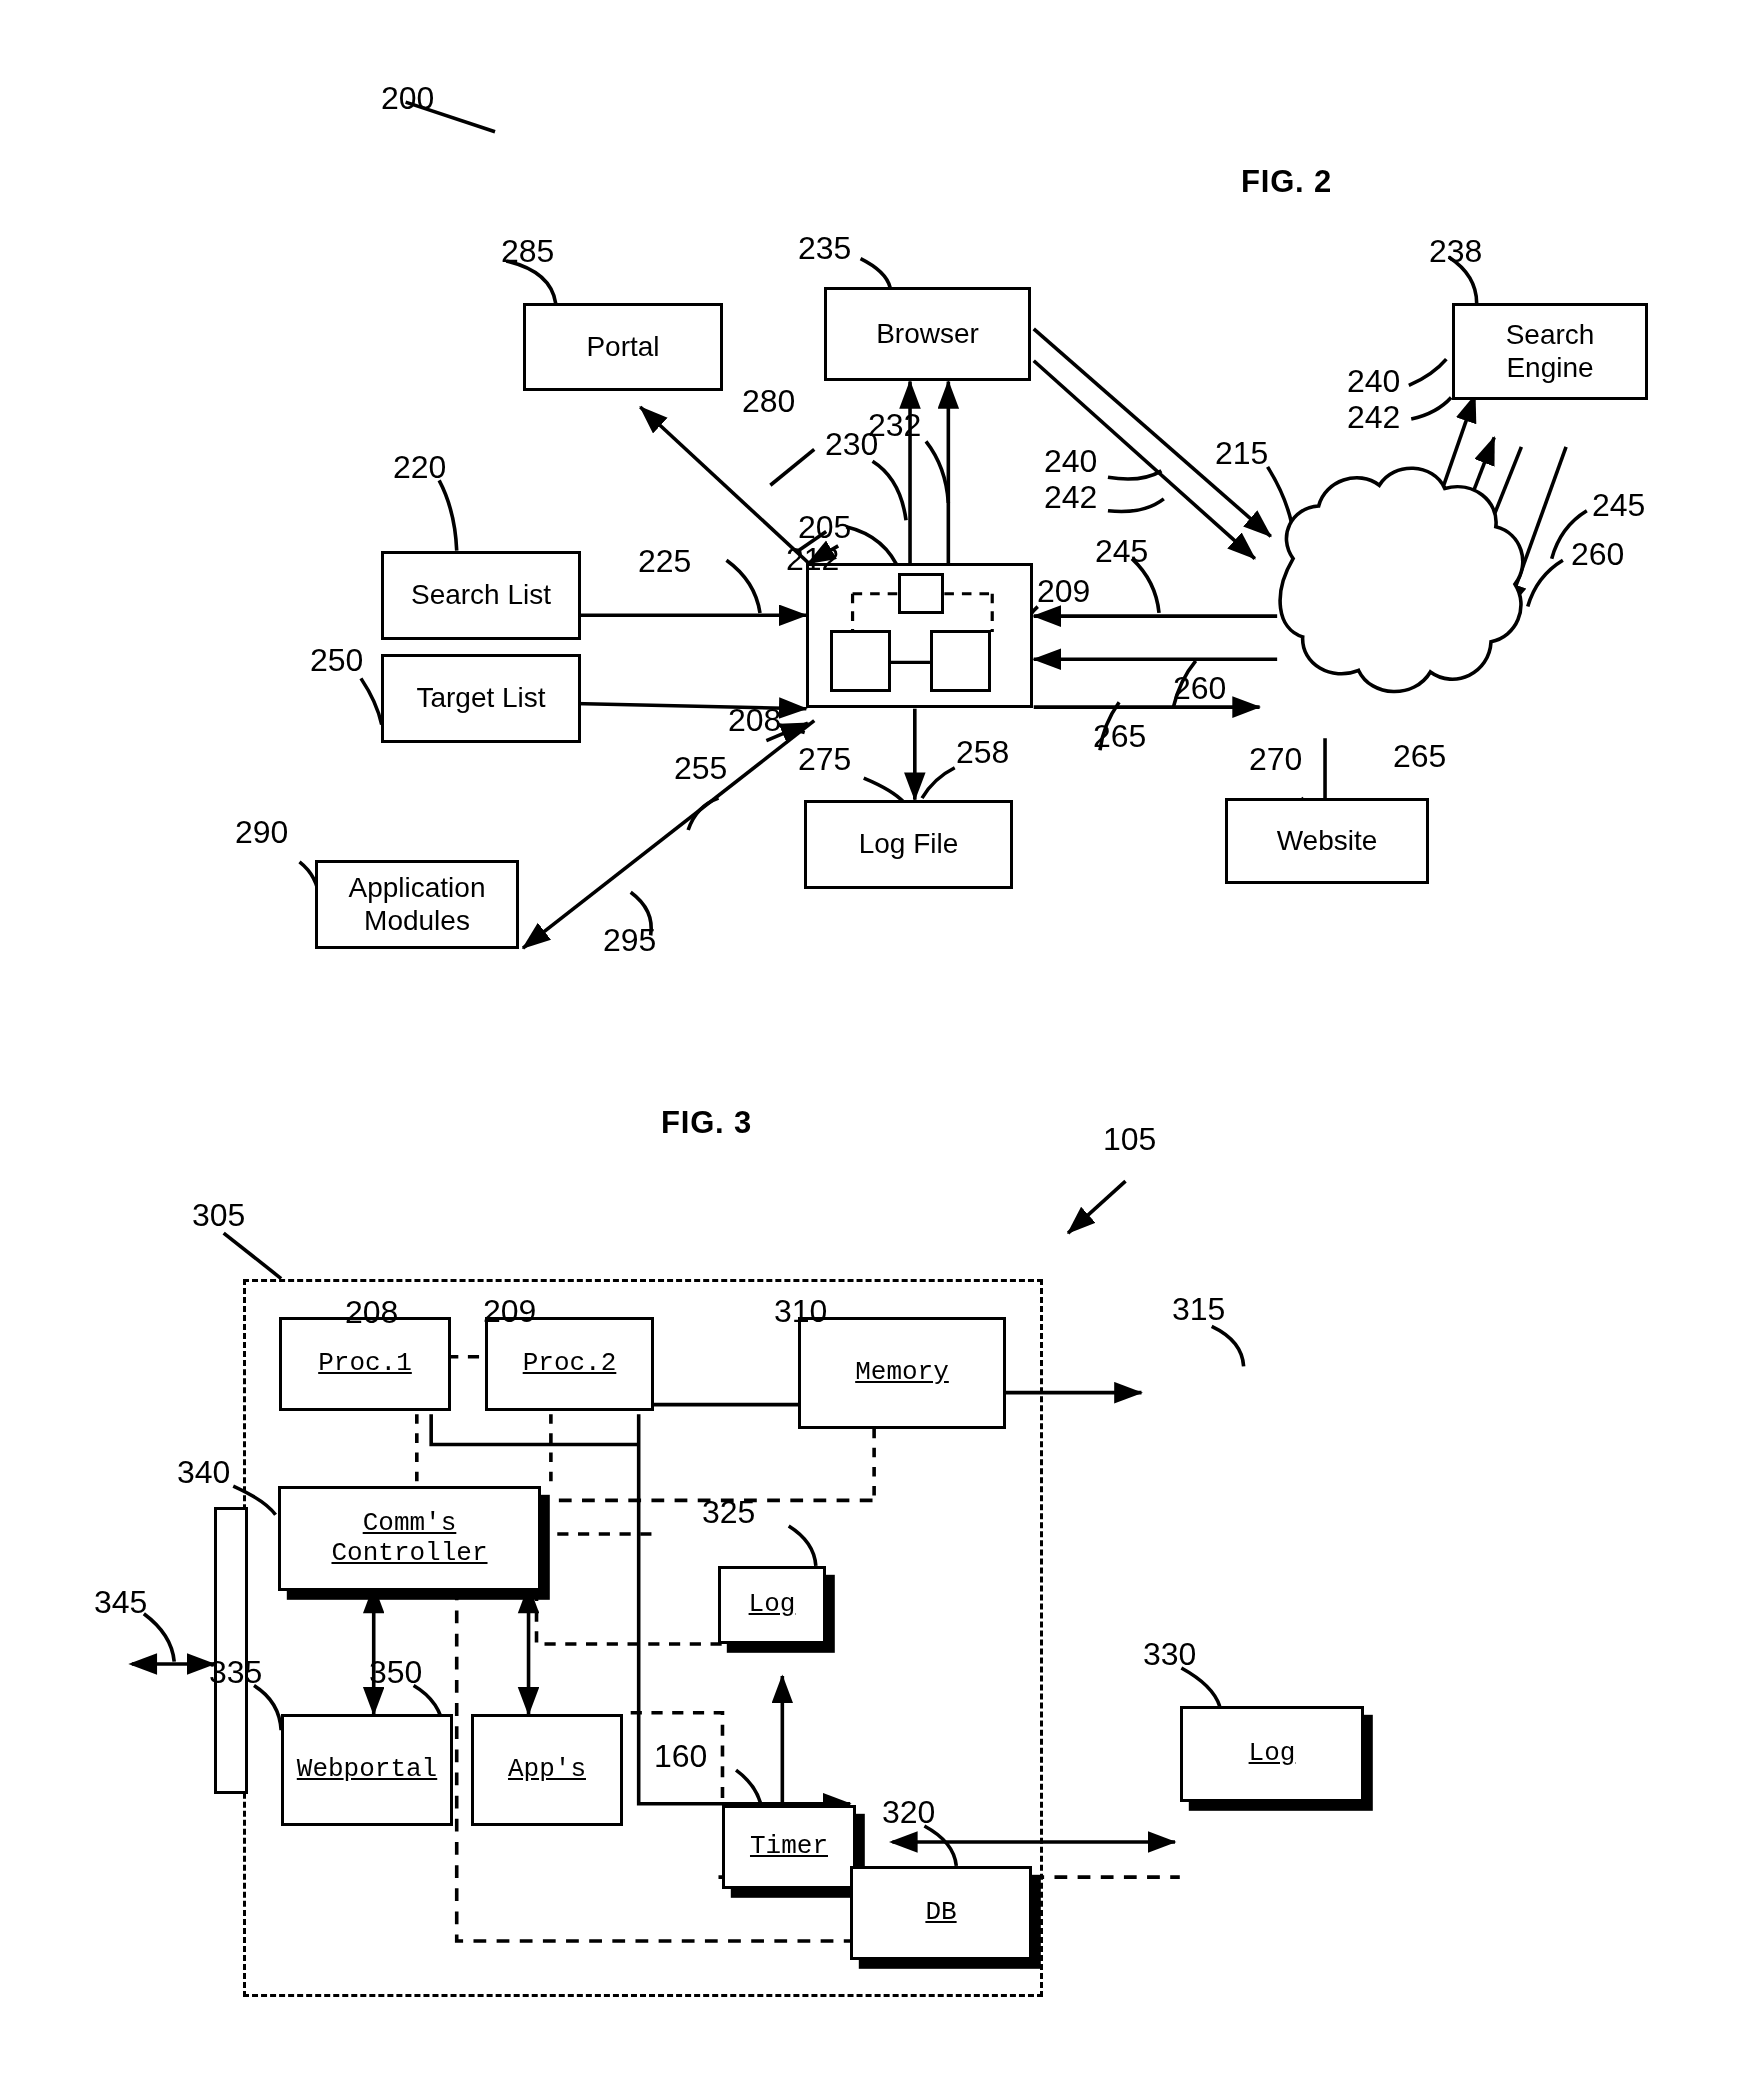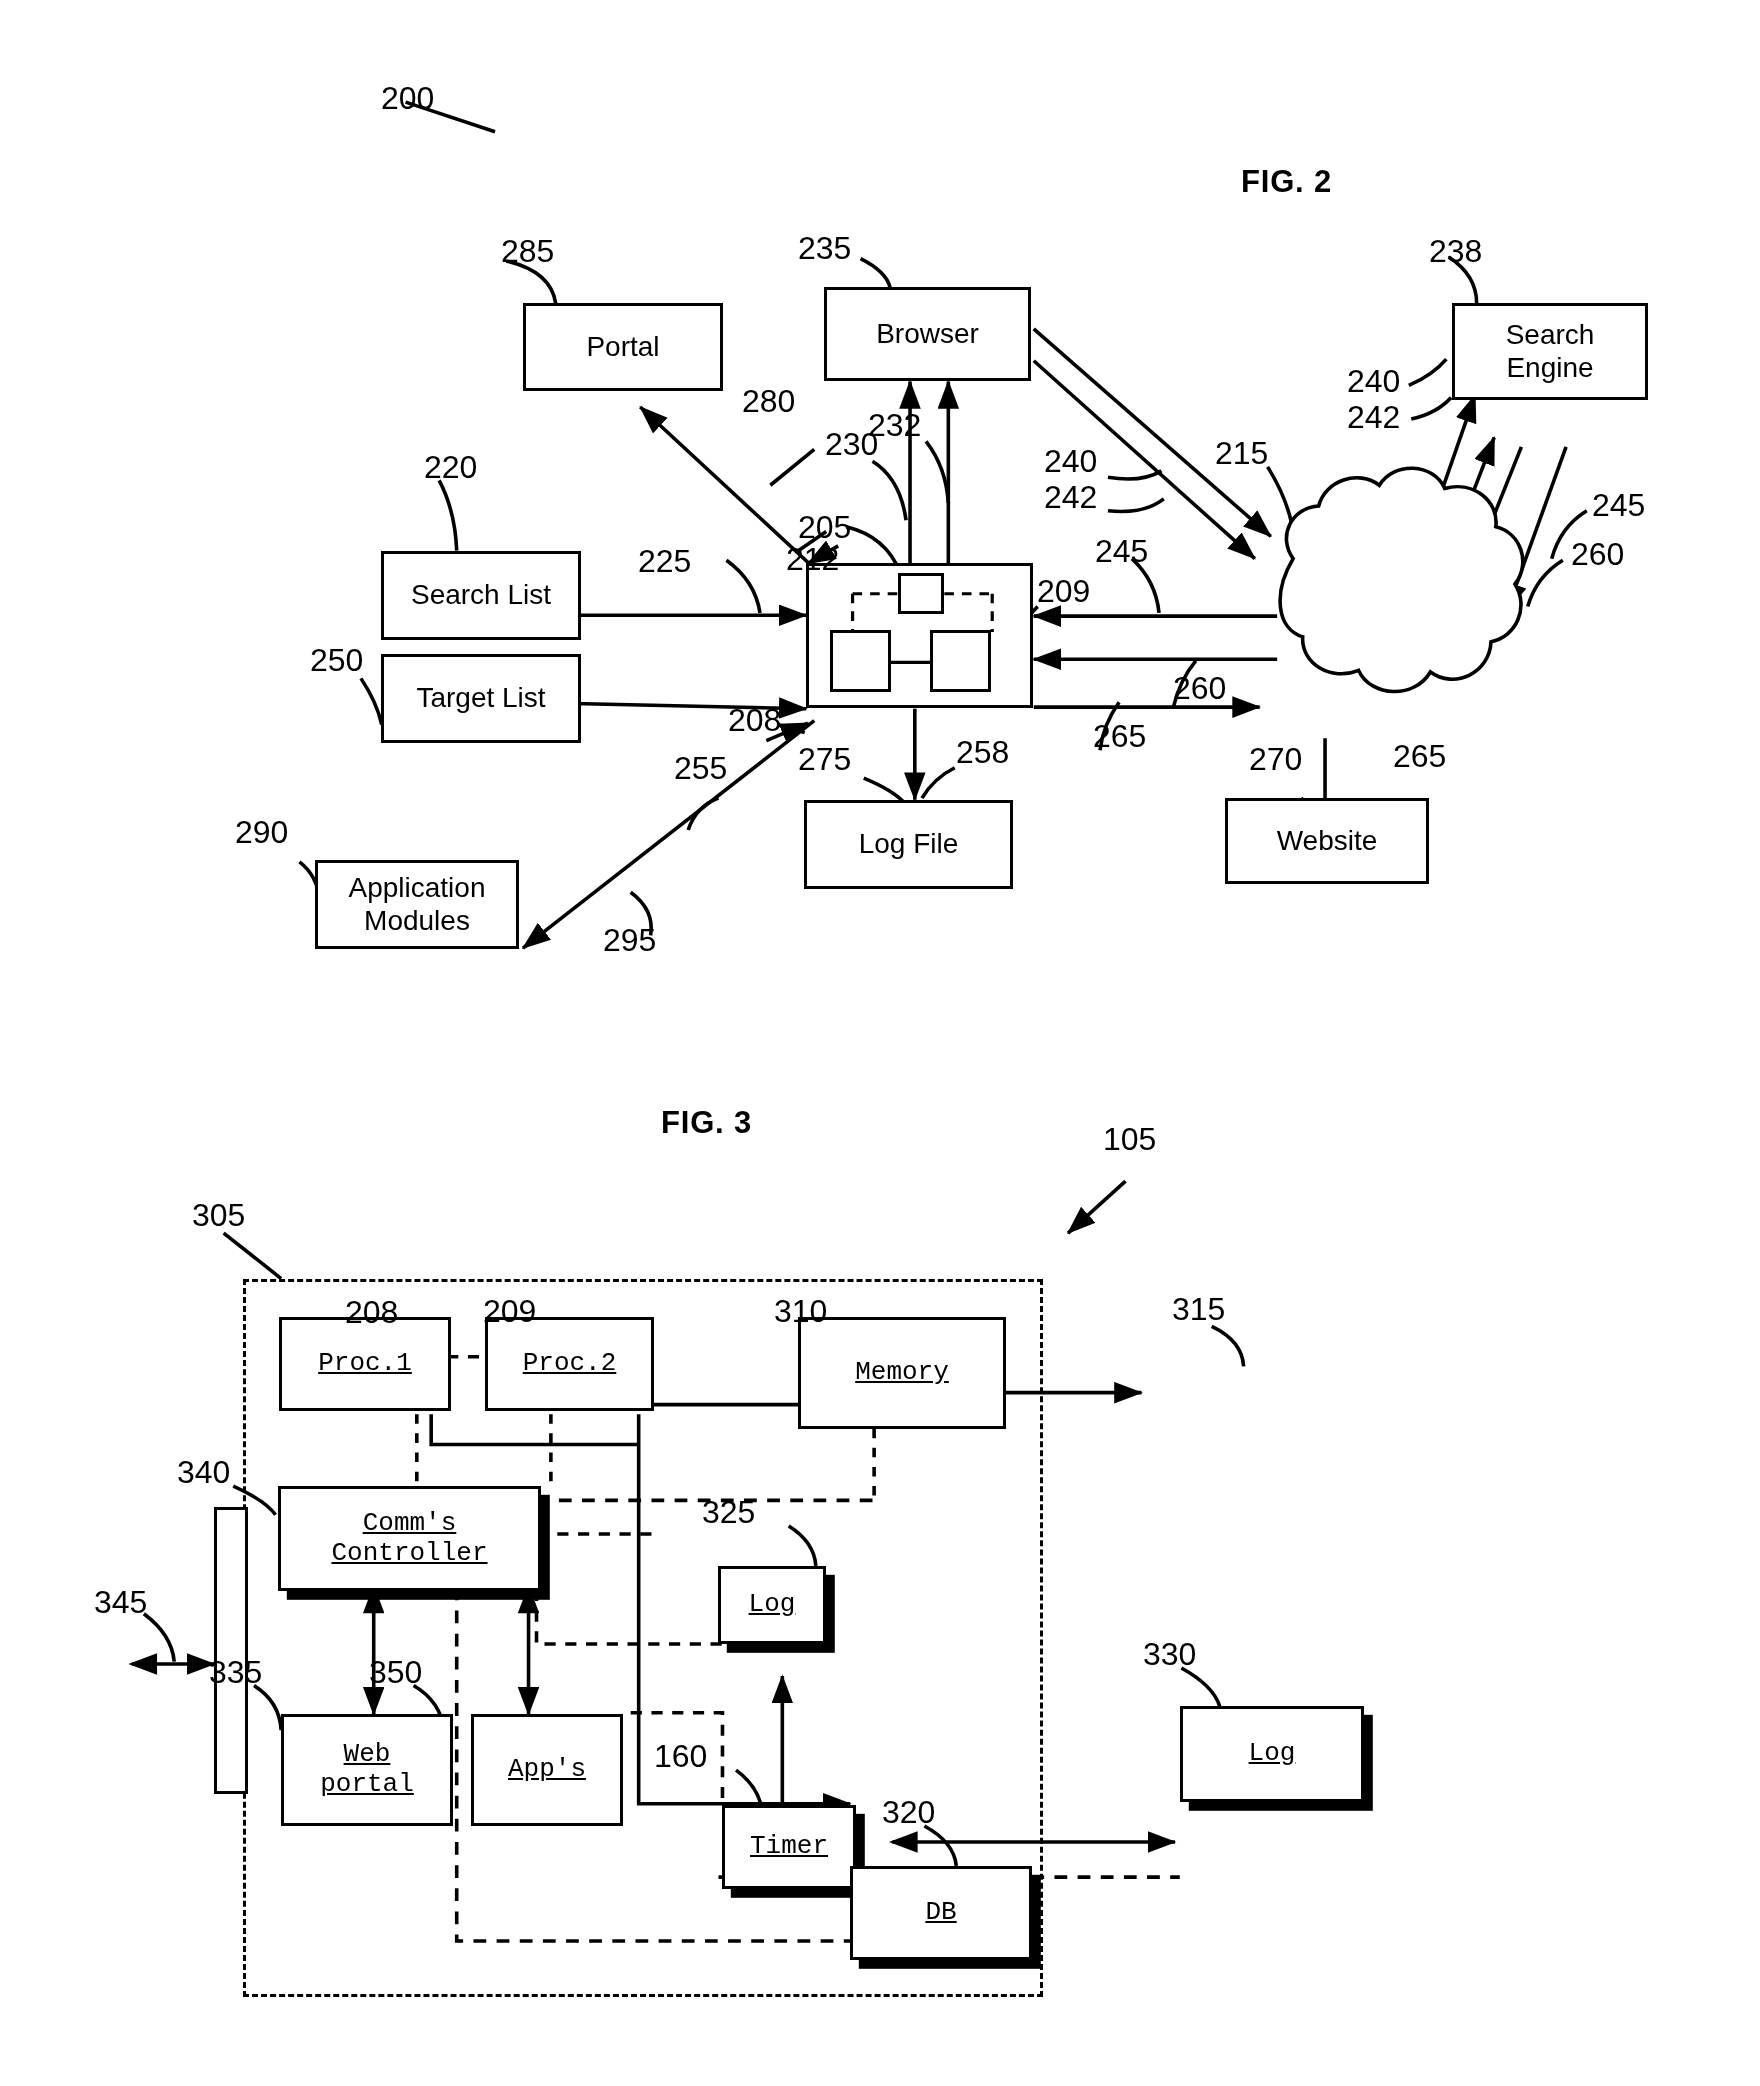--- a/index.html
+++ b/index.html
@@ -228,21 +228,21 @@
              C1772,876 1718,874 1702,840
              C1668,854 1630,832 1632,798
              C1600,788 1594,744 1620,700 Z" fill="#fff" stroke="#000" stroke-width="4.5"></path>
   </svg>
 
   <div class="reflab" style="left:381px;top:80px;">200</div>
   <div class="reflab" style="left:501px;top:233px;">285</div>
   <div class="reflab" style="left:798px;top:230px;">235</div>
   <div class="reflab" style="left:1429px;top:233px;">238</div>
   <div class="reflab" style="left:742px;top:383px;">280</div>
-  <div class="reflab" style="left:424px;top:449px;text-align:right;">220</div>
+  <div class="reflab" style="left:393px;top:449px;text-align:right;">220</div>
   <div class="reflab" style="left:825px;top:426px;">230</div>
   <div class="reflab" style="left:868px;top:407px;">232</div>
   <div class="reflab" style="left:1044px;top:443px;">240</div>
   <div class="reflab" style="left:1044px;top:479px;">242</div>
   <div class="reflab" style="left:1215px;top:435px;">215</div>
   <div class="reflab" style="left:1347px;top:363px;">240</div>
   <div class="reflab" style="left:1347px;top:399px;">242</div>
   <div class="reflab" style="left:1592px;top:487px;">245</div>
   <div class="reflab" style="left:1571px;top:536px;">260</div>
   <div class="reflab" style="left:798px;top:509px;">205</div>
@@ -279,21 +279,21 @@
   </div>
 
 
   <div class="node mono shadow" style="left:278px;top:1486px;width:263px;height:105px;flex-direction:column;">
     <span>Comm's</span>
     <span>Controller</span>
   </div>
 
   <div class="node" style="left:214px;top:1507px;width:34px;height:287px;"></div>
 
-  <div class="node mono" style="left:281px;top:1714px;width:172px;height:112px;flex-direction:column;">
+  <div class="node mono" style="left:281px;top:1714px;width:172px;height:112px;flex-direction:row;">
     <span>Web</span>
     <span>portal</span>
   </div>
 
   <div class="node mono" style="left:471px;top:1714px;width:152px;height:112px;">
     <span>App's</span>
   </div>
 
   <div class="node mono shadow" style="left:718px;top:1566px;width:108px;height:78px;">
     <span>Log</span>

